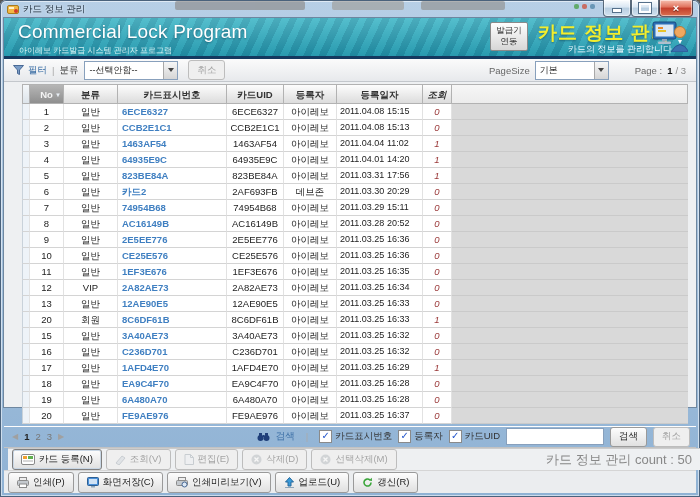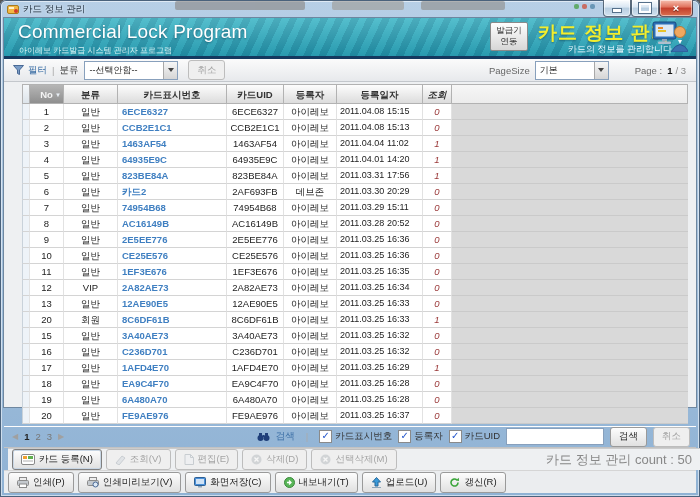--- a/index.html
+++ b/index.html
@@ -496,40 +496,33 @@
       <span class="btn tbtn">
         <svg width="12" height="11" viewBox="0 0 12 11">
           <rect x="2.5" y="0.5" width="7" height="3" fill="#eee" stroke="#8a8a8a"></rect>
           <rect x="0.5" y="3.5" width="11" height="5" rx="1" fill="#c4c9ce" stroke="#8a8a8a"></rect>
           <rect x="2.5" y="7" width="7" height="3.5" fill="#fff" stroke="#8a8a8a"></rect>
         </svg>
         <span>인쇄(P)</span>
       </span>
       <span class="btn tbtn">
         <svg width="12" height="11" viewBox="0 0 12 11">
+          <rect x="0.5" y="0.5" width="11" height="8" rx="1" fill="#4a90d9" stroke="#2d5f93"></rect>
+          <rect x="2" y="2" width="8" height="5" fill="#cfe2f5"></rect>
+          <rect x="4" y="9" width="4" height="1.5" fill="#8fa6ba"></rect>
+        </svg>
+        <span>화면저장(C)</span>
+      </span>
+      <span class="btn tbtn">
+        <svg width="12" height="11" viewBox="0 0 12 11">
           <rect x="2.5" y="0.5" width="7" height="3" fill="#eee" stroke="#8a8a8a"></rect>
           <rect x="0.5" y="3.5" width="11" height="5" rx="1" fill="#c4c9ce" stroke="#8a8a8a"></rect>
           <circle cx="8.5" cy="7.5" r="2.5" fill="#dce8f5" stroke="#4a6a96"></circle>
         </svg>
         <span>인쇄미리보기(V)</span>
-      </span>
-      <span class="btn tbtn">
-        <svg width="12" height="11" viewBox="0 0 12 11">
-          <rect x="0.5" y="0.5" width="11" height="8" rx="1" fill="#4a90d9" stroke="#2d5f93"></rect>
-          <rect x="2" y="2" width="8" height="5" fill="#cfe2f5"></rect>
-          <rect x="4" y="9" width="4" height="1.5" fill="#8fa6ba"></rect>
-        </svg>
-        <span>화면저장(C)</span>
-      </span>
-      <span class="btn tbtn">
-        <svg width="11" height="11" viewBox="0 0 11 11">
-          <circle cx="5.5" cy="5.5" r="5" fill="#58b558" stroke="#3a8a3a"></circle>
-          <path d="M3,5.5 h3.5 m-1.5,-2 l2,2 l-2,2" stroke="#fff" stroke-width="1.3" fill="none"></path>
-        </svg>
-        <span>내보내기(T)</span>
       </span>
       <span class="btn tbtn">
         <svg width="11" height="11" viewBox="0 0 11 11">
           <path d="M5.5,0.5 l4,4.5 h-2.5 v4 h-3 v-4 h-2.5 z" fill="#3a9ad9" stroke="#26699c"></path>
           <rect x="1" y="10" width="9" height="1" fill="#8fa6ba"></rect>
         </svg>
         <span>업로드(U)</span>
       </span>
       <span class="btn tbtn">
         <svg width="11" height="11" viewBox="0 0 11 11">

